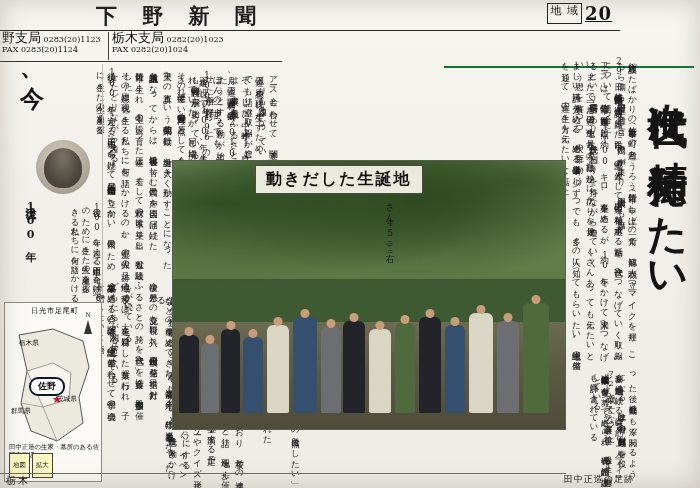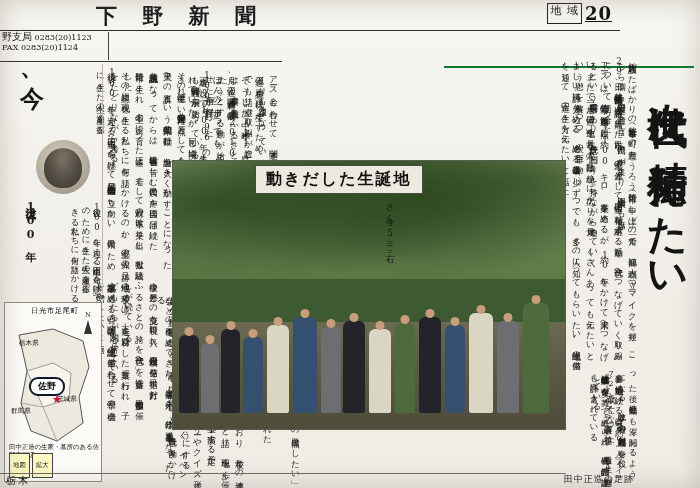--- a/index.html
+++ b/index.html
@@ -47,21 +47,21 @@
     position:absolute;left:0;top:31px;width:282px;height:30px;
     border-bottom:1.4px solid #333;
     font-size:8px;color:#111;
   }
   .contact{
     position:absolute;top:2px;
     line-height:10px;white-space:nowrap;
   }
   .c1{left:2px;}
   .c2{left:112px;}
-  .contact .lbl{font-size:10px;font-family:Liberation Mono, monospace;}
+  .contact .lbl{font-size:13px;}
   .vline{
     position:absolute;left:108px;top:32px;height:28px;border-left:1.1px solid #444;
   }
   
   .edition{
     position:absolute;right:6px;top:30px;
     font-size:28px;font-weight:bold;
     color:#0d7a34;
     letter-spacing:2px;
     text-shadow:0 0 1px #0d7a34;
@@ -299,20 +299,26 @@
       <div class="region-num">20</div>
     </div>
   </div>
 
   <div class="contacts">
     <div class="contact c1">
       <span class="lbl">野支局</span>
       <span>0283(20)1123</span><br>
       <span>FAX</span>
       <span>0283(20)1124</span>
+    </div>
+    <div class="contact c2">
+      <span class="lbl">栃木支局</span>
+      <span>0282(20)1023</span><br>
+      <span>FAX</span>
+      <span>0282(20)1024</span>
     </div>
   </div>
   <div class="vline"></div>
 
   <div class="edition-rule"></div>
 
   <div class="headline">次世代に精神伝えたい</div>
 
   <div class="vcol rc1">大館建設したばかりの（佐野市会事と町の意向とうろう（佐野市に申し上げ）の一角で、旭郷に人職が立つマイクを握り、こちら側にも野田正造の意向と言う、県民の声が集まり、全国大会にも出席し</div>
   <div class="vcol rc2">29日、佐野市郷土博物館の運営会議に出席した市民ら。郷土の偉人として田中正造の精神を継承する活動を、次世代へつなげていく取り組みについて語り合った</div>

